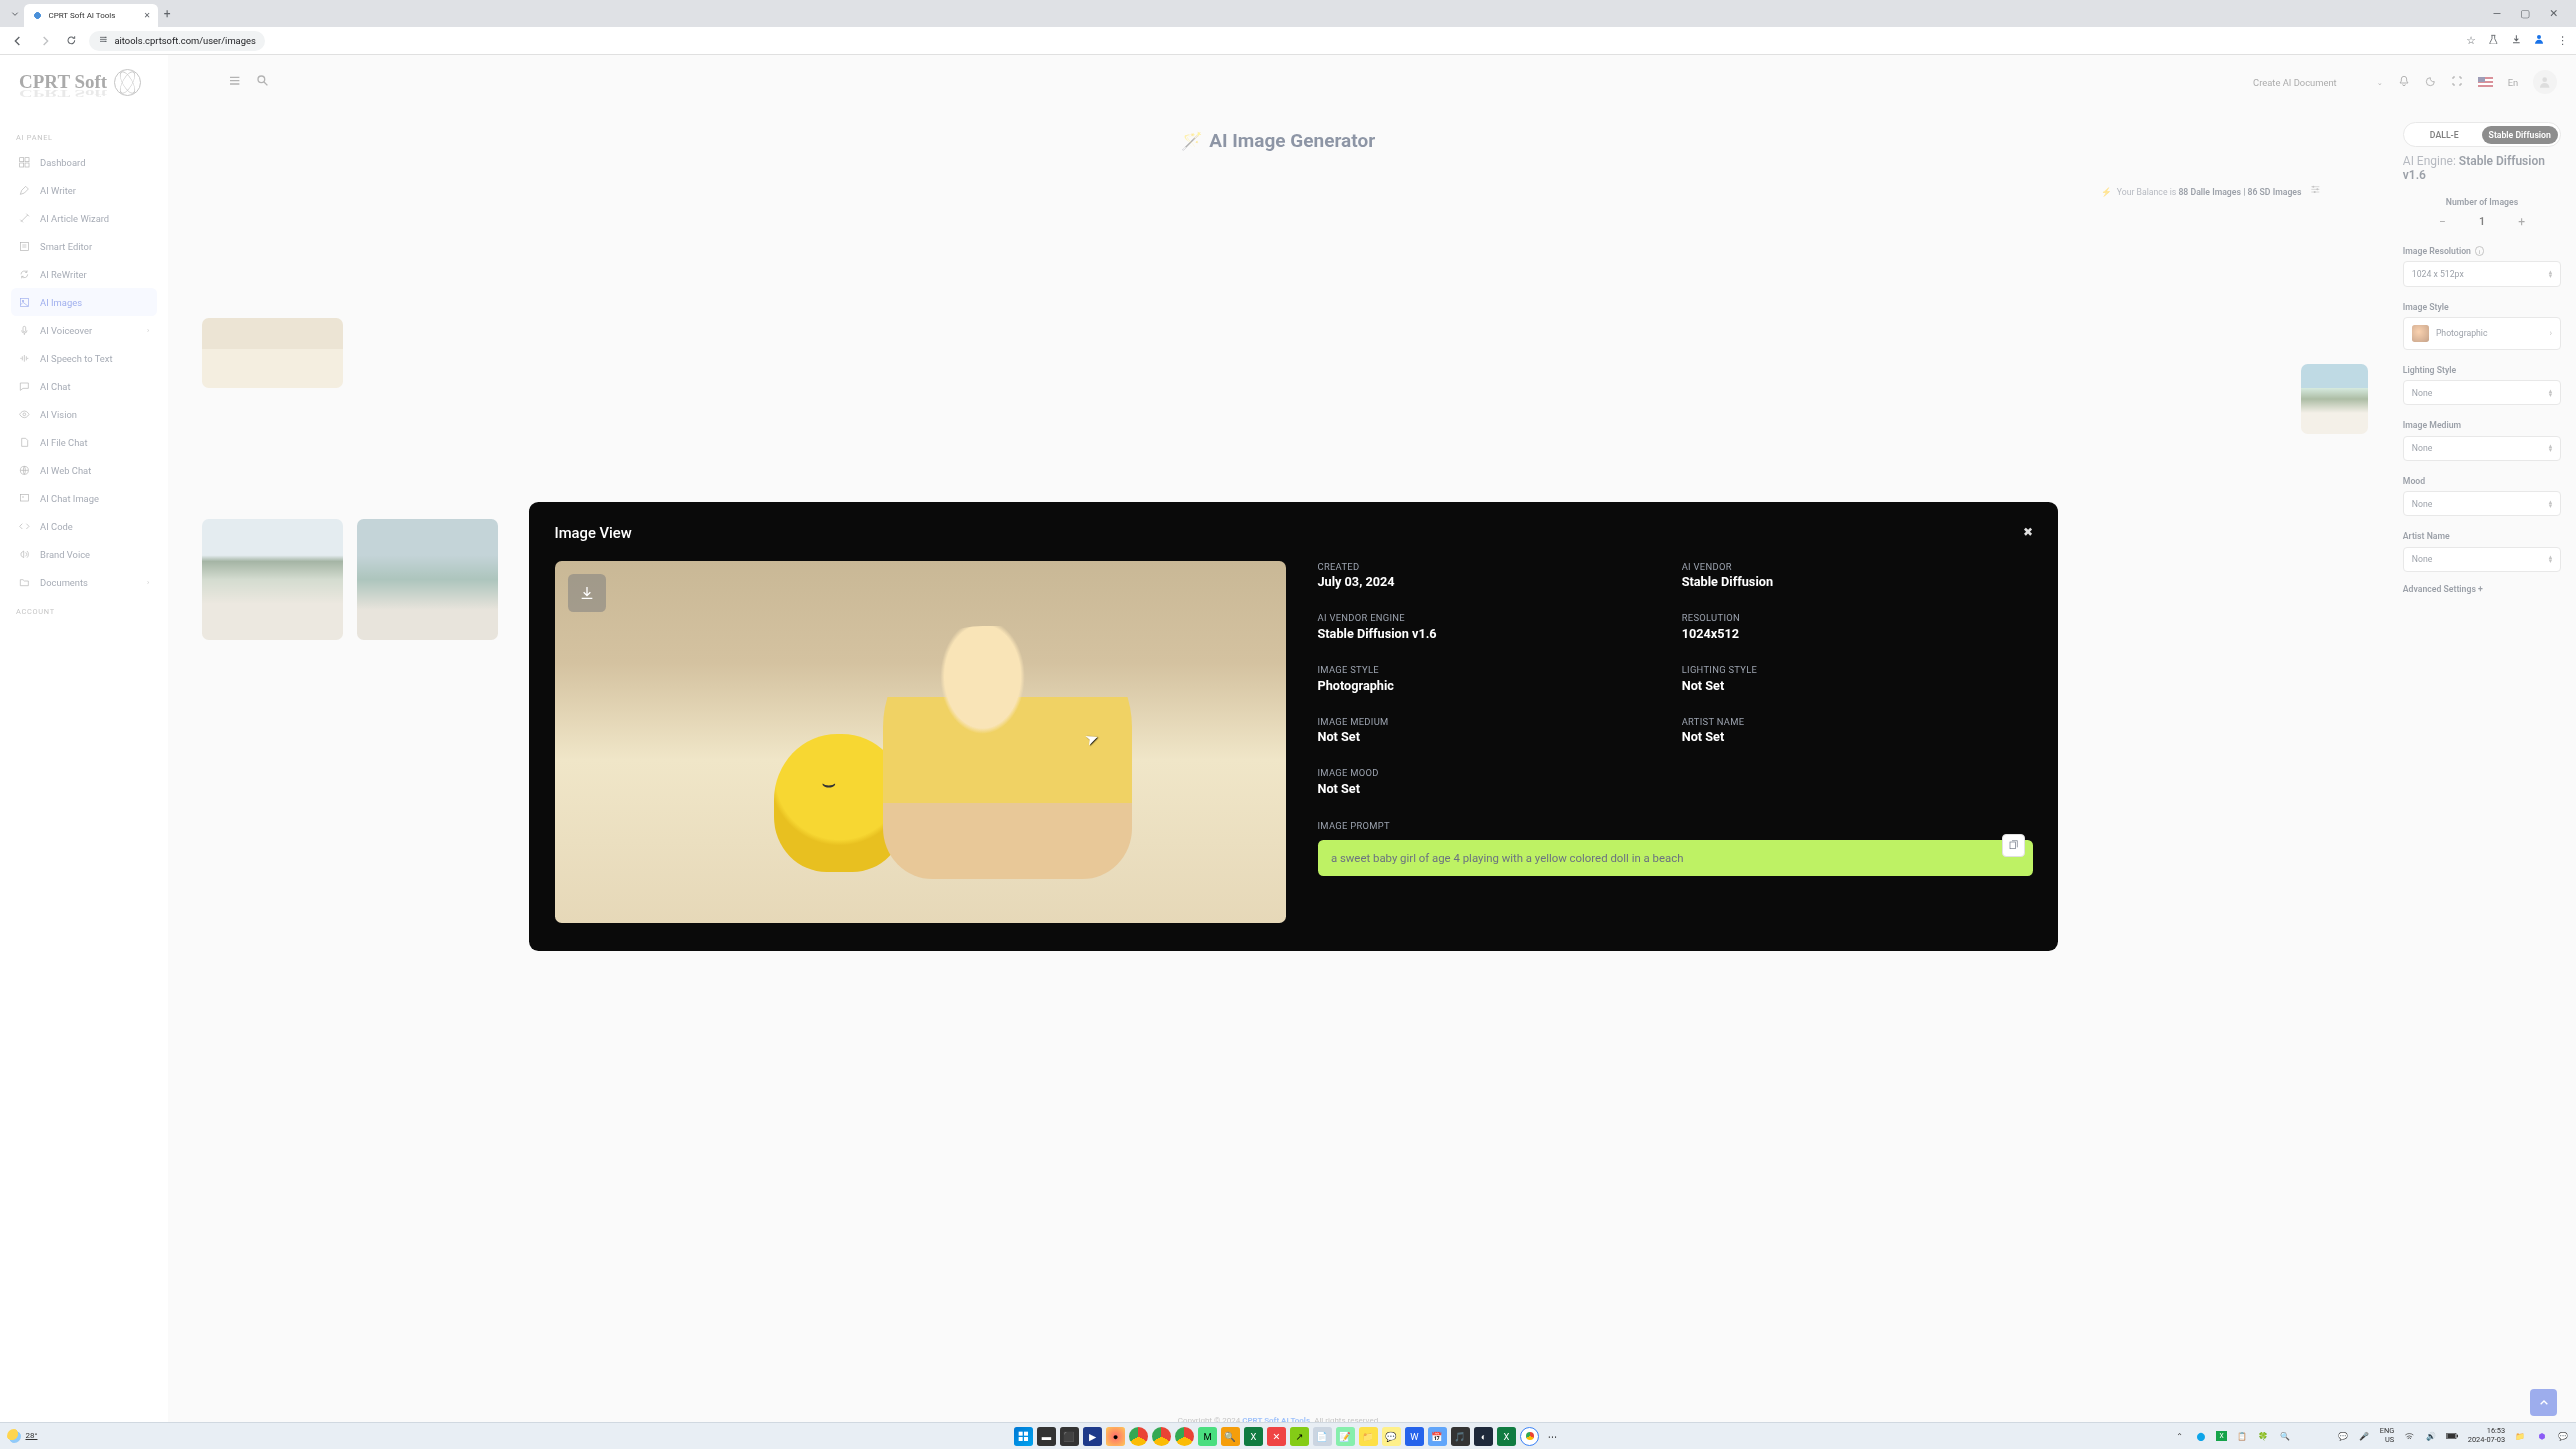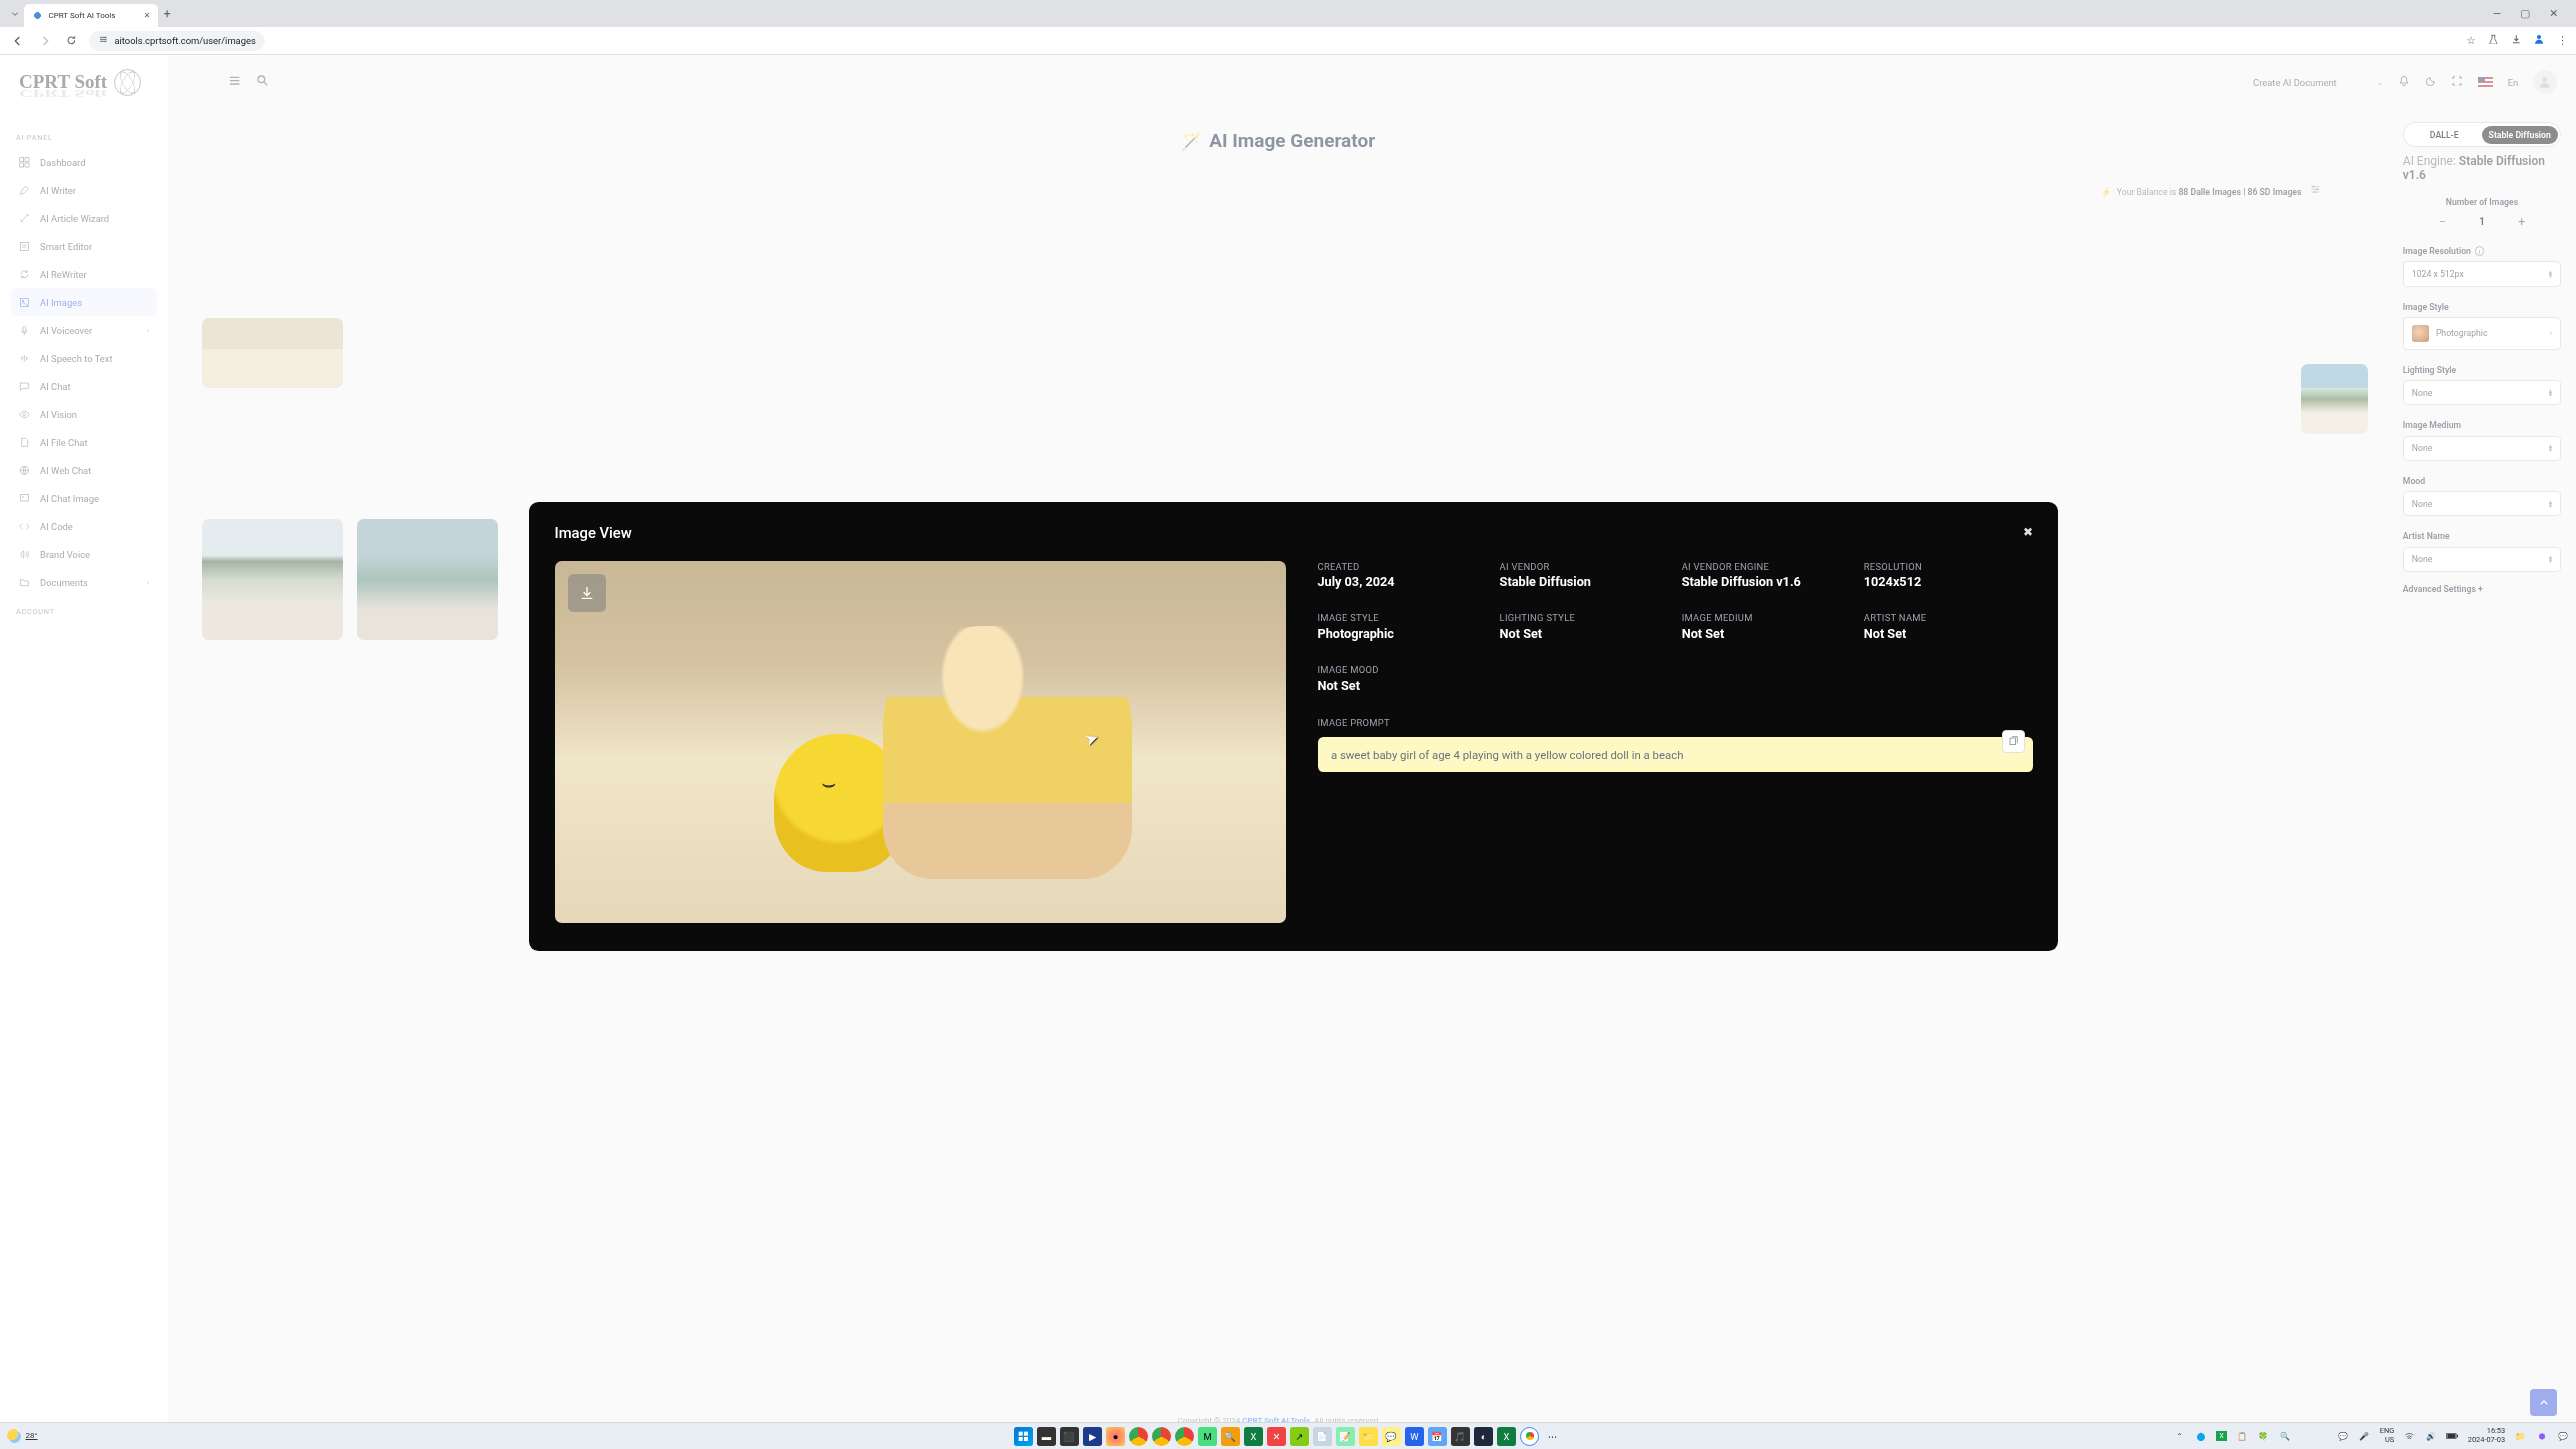--- a/index.html
+++ b/index.html
@@ -90,25 +90,25 @@
 .modal-title { font-size:14.8px; font-weight:500; }
 .modal-close { position:absolute; top:20px; right:20px; width:20px; height:20px; display:flex; align-items:center; justify-content:center; color:#e0e0e0; cursor:pointer; font-size:12px; }
 .modal-body { display:flex; gap:32px; margin-top:19px; }
 .modal-img { width:731px; height:362px; border-radius:6.7px; position:relative; background: linear-gradient(to bottom, #c9b896 0%, #d4c2a0 28%, #f0e6c8 55%, #e6d8b8 100%); overflow:hidden; }
 .modal-img .dl-btn { position:absolute; top:13.4px; left:13.4px; width:38px; height:38px; background:rgba(128,128,128,0.55); border-radius:5.4px; display:flex; align-items:center; justify-content:center; }
 .modal-img .child { position:absolute; left:45%; top:18%; width:34%; height:70%; background: radial-gradient(ellipse at 40% 20%, #f9e4b7 18%, transparent 20%), linear-gradient(to bottom, transparent 28%, #f0d264 28%, #f0d264 70%, #e8c898 70%); border-radius:40% 40% 20% 20%; }
 .modal-img .doll { position:absolute; left:30%; top:48%; width:18%; height:38%; background: radial-gradient(circle at 50% 30%, #f7d732 55%, #e8c020 60%); border-radius:48% 48% 40% 40%; }
 .modal-img .doll::after { content:'⌣'; position:absolute; left:36%; top:26%; font-size:23px; color:#333; }
 .cursor-arrow { position:absolute; left:530px; top:168px; color:#fff; font-size:16px; text-shadow: 0.7px 0.7px 1.3px #000; transform: rotate(-20deg); }
 .modal-meta { flex:1; }
-.meta-grid { display:grid; grid-template-columns: repeat(4, 1fr); row-gap:23px; column-gap:13.4px; }
+.meta-grid { display:grid; grid-template-columns: repeat(2, 1fr); row-gap:23px; column-gap:13.4px; }
 .meta-label { font-size:9.4px; color:#9ca3af; letter-spacing:0.3px; text-transform:uppercase; }
 .meta-value { font-size:12.7px; font-weight:700; color:#fff; margin-top:2.7px; }
 .prompt-label { font-size:9.4px; color:#9ca3af; letter-spacing:0.3px; text-transform:uppercase; margin-top:24px; }
-.prompt-box { position:relative; margin-top:9.4px; background:#fef9c3; border-radius:5.4px; padding:10.7px 34px 10.7px 13.4px; color:#6b7280; font-size:11.4px; }
+.prompt-box { position:relative; margin-top:9.4px; background:#bef264; border-radius:5.4px; padding:10.7px 34px 10.7px 13.4px; color:#6b7280; font-size:11.4px; }
 .copy-btn { position:absolute; top:-6.7px; right:8px; width:23px; height:23px; background:#fff; border:0.7px solid #e0e0e0; border-radius:4px; display:flex; align-items:center; justify-content:center; color:#6b7280; }
 
 
 .taskbar { position:absolute; bottom:0; left:0; right:0; height:27px; background:#e8eef4; border-top:0.7px solid #d0d8e0; display:flex; align-items:center; padding:0 6.7px; z-index:100; }
 .weather { display:flex; align-items:center; gap:4px; font-size:8px; color:#333;text-decoration:underline; }
 .weather-icon { width:14.8px; height:14.8px; background: radial-gradient(circle at 35% 35%, #ffd54f 45%, transparent 50%), radial-gradient(circle at 60% 60%, #90caf9 50%, transparent 55%); border-radius:50%; }
 .task-center { position:absolute; left:50%; transform:translateX(-50%); display:flex; gap:4px; }
 .task-icon { width:19px; height:19px; border-radius:2.7px; display:flex; align-items:center; justify-content:center; font-size:9.4px; }
 .tray { margin-left:auto; display:flex; align-items:center; gap:9.4px; font-size:8px; color:#333; }
 .tray-icon { width:12px; height:12px; display:flex; align-items:center; justify-content:center; }

